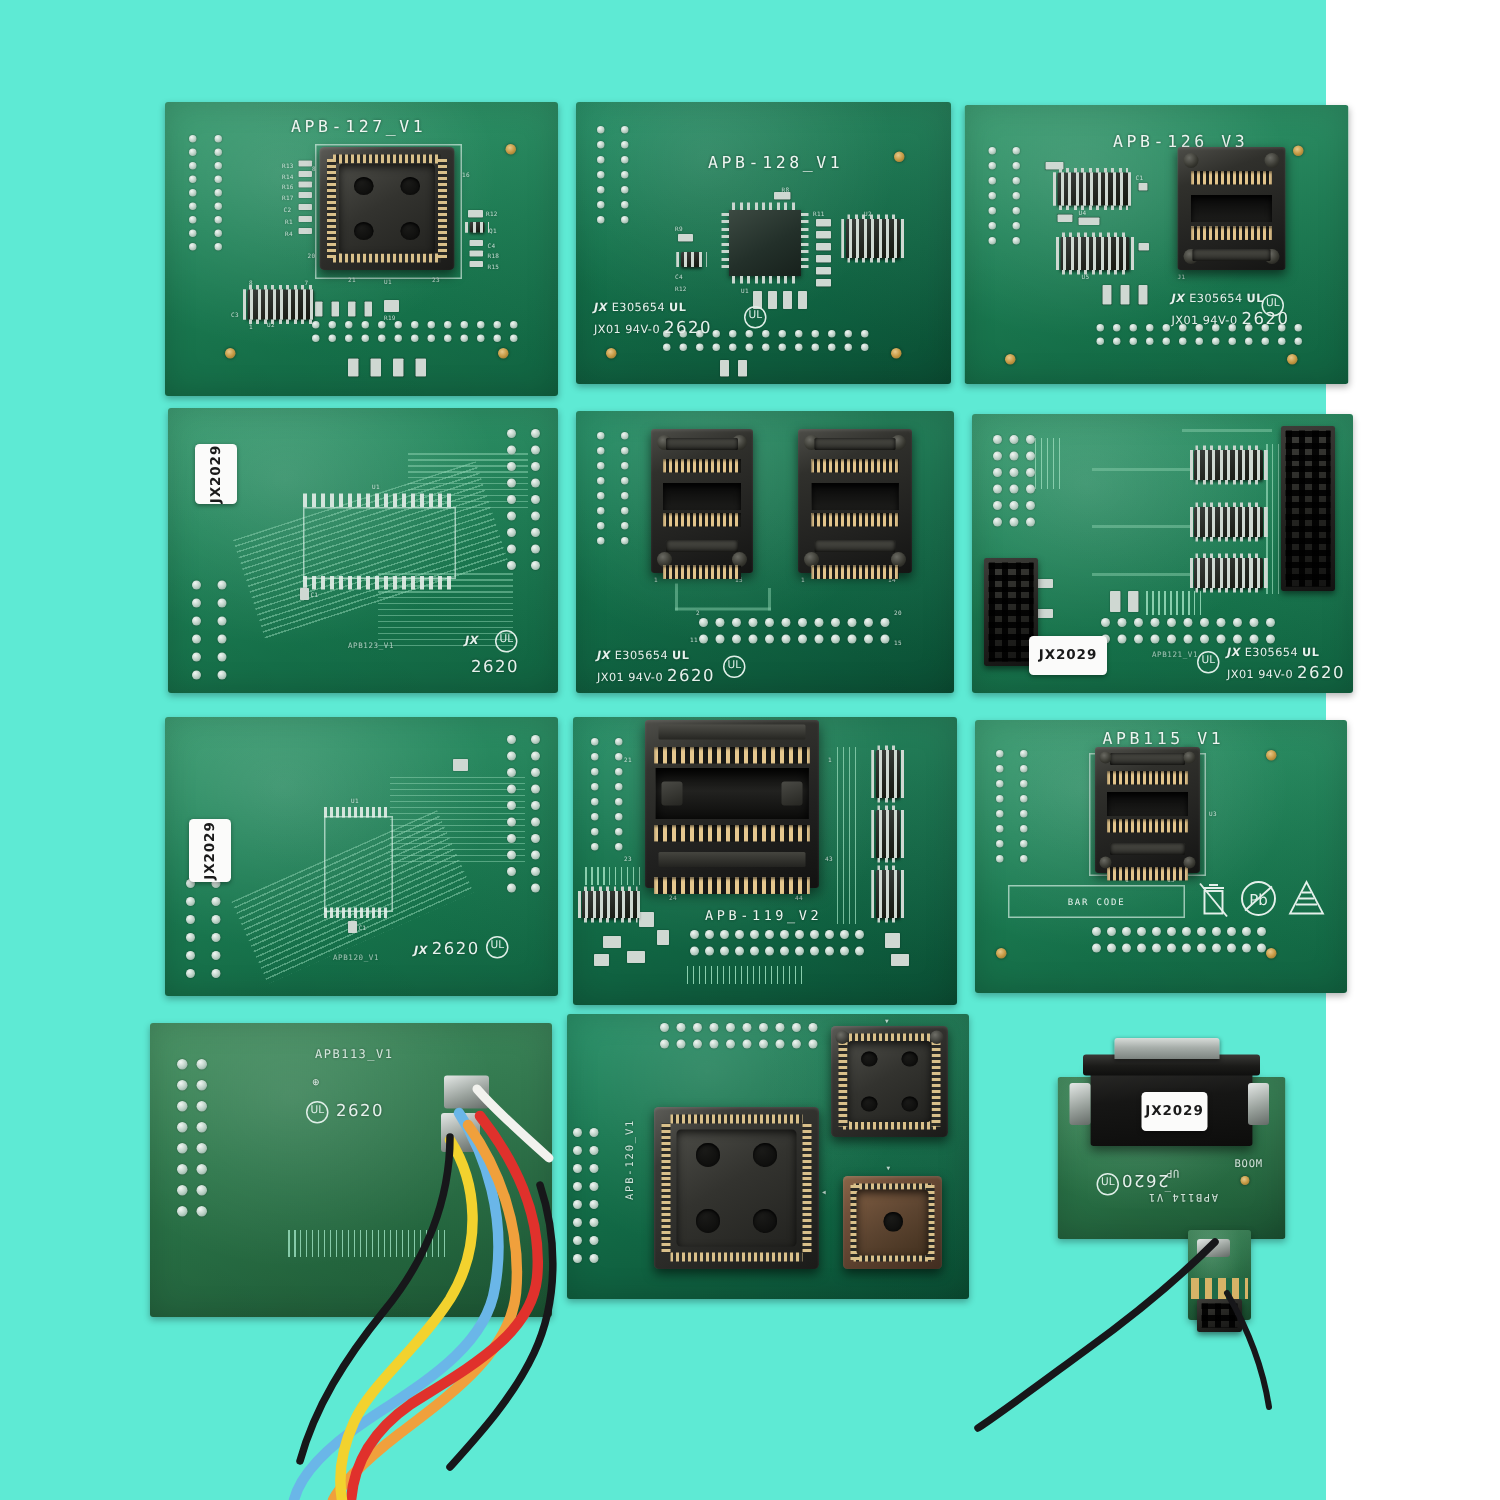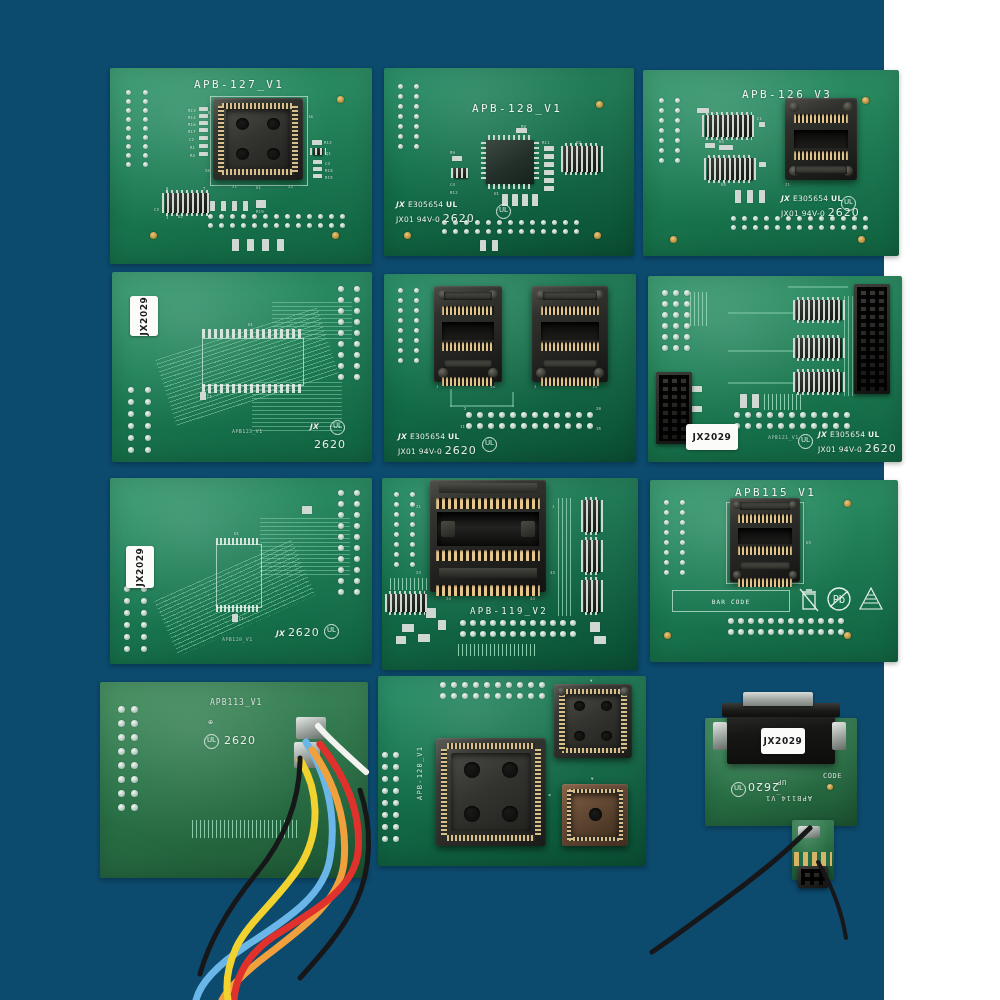--- a/index.html
+++ b/index.html
@@ -1,18 +1,18 @@
 <!DOCTYPE html>
 <html><head>
 <meta charset="utf-8">
 <title>PCB Adapter Boards</title>
 <style>
   html,body{margin:0;padding:0;background:#ffffff;}
   body{width:1000px;height:1000px;font-family:"Liberation Sans",sans-serif;overflow:hidden;}
-  #stage{position:relative;width:884px;height:1000px;background:#0c4a6e;}
+  #stage{position:relative;width:884px;height:1000px;background:#5eead4;}
 
   
   .board{
     position:absolute;
     background:
       radial-gradient(ellipse at 30% 25%, rgba(255,255,255,.16), rgba(255,255,255,0) 55%),
       linear-gradient(150deg,#2f9a6b 0%,#1f8a5c 28%,#17794f 62%,#126844 100%);
     box-shadow:0 2px 5px rgba(0,0,0,.30), inset 0 0 22px rgba(0,0,0,.16);
     border-radius:2px;
     overflow:hidden;
@@ -1158,21 +1158,21 @@
     </div>
 
     <div class="silk tiny" style="left:212px;top:2px;">▼</div>
     <div class="silk tiny" style="left:213px;top:100px;">▼</div>
     <div class="silk tiny" style="left:170px;top:116px;">◀</div>
   </div>
 
   <div class="board olive" style="left:705px;top:718px;width:152px;height:108px;">
     <div class="silk small vert180" style="left:60px;top:76px;font-size:7px;letter-spacing:1px;">APB114_V1</div>
     <div class="silk small vert180" style="left:72px;top:60px;font-size:7px;">UP</div>
-    <div class="silk small" style="left:118px;top:54px;font-size:7px;letter-spacing:.5px;">CODE</div>
+    <div class="silk small" style="left:118px;top:54px;font-size:7px;letter-spacing:.5px;">BOOM</div>
     <div class="circmark" style="left:26px;top:64px;">UL</div>
     <div class="certmark vert180" style="left:42px;top:62px;transform:rotate(180deg);">
       <span class="big">2620</span>
     </div>
     <div class="mhole" style="left:122px;top:66px;width:6px;height:6px;"></div>
   </div>
 
   <div class="modcase" style="left:727px;top:712px;width:108px;height:52px;"></div>
   <div class="modlid" style="left:722px;top:703px;width:118px;height:14px;"></div>
   <div class="dsub" style="left:743px;top:692px;width:70px;height:14px;"></div>

